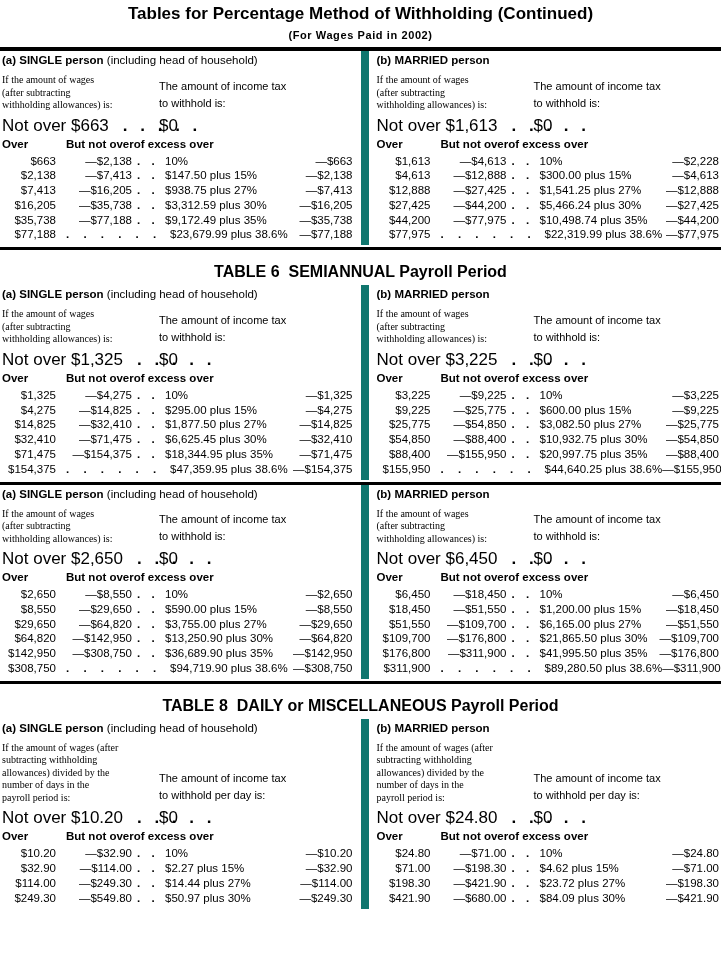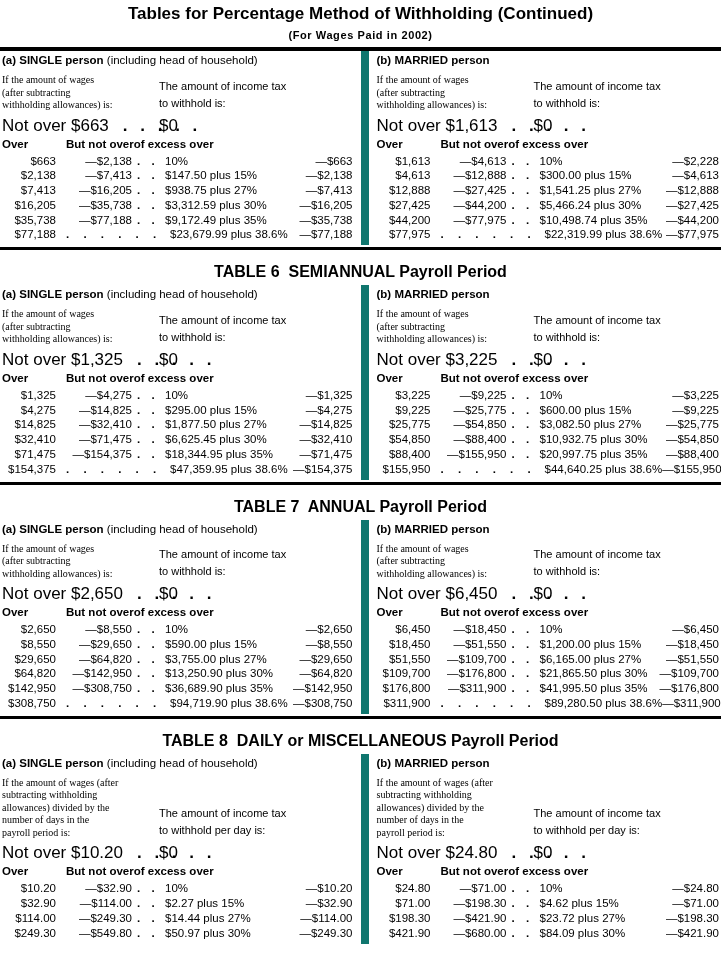--- a/index.html
+++ b/index.html
@@ -342,21 +342,20 @@
     <span class="c tax">$44,640.25 plus 38.6%</span>
     <span class="c excess">—$155,950</span>
   </div>
 </div>
   </div>
 </div>
     <div class="hr"></div>
   </section>
 
   <section class="tbl">
-    <h2 class="tbl-title">TABLE 7  ANNUAL Payroll Period</h2>
     <div class="halves">
   <div class="half a">
     <div class="panel-heading">
       <span class="hb">(a) SINGLE person</span><span class="hrw"> (including head of household)</span>
     </div>
     <div class="desc-row">
       <div class="wages">If the amount of wages
 (after subtracting
 withholding allowances) is:</div>
       <div class="taxdesc">The amount of income tax

